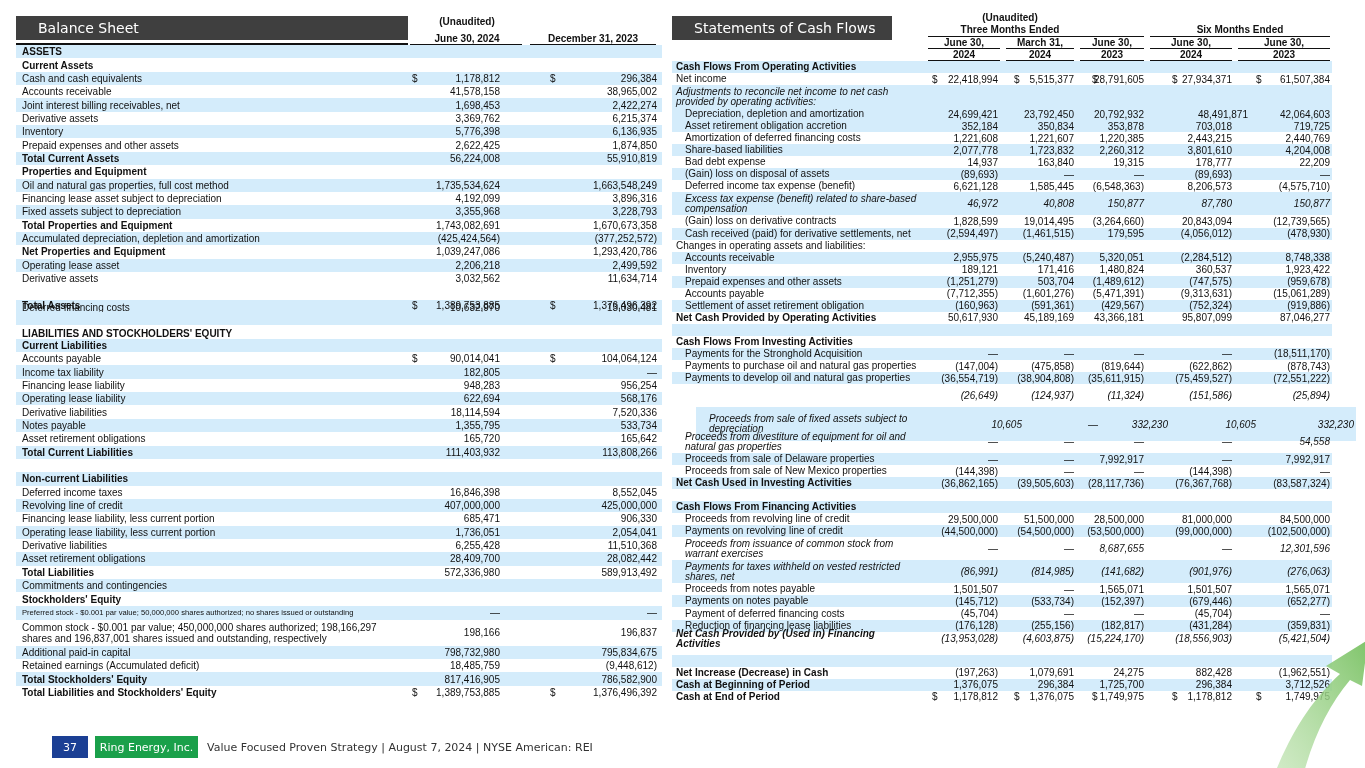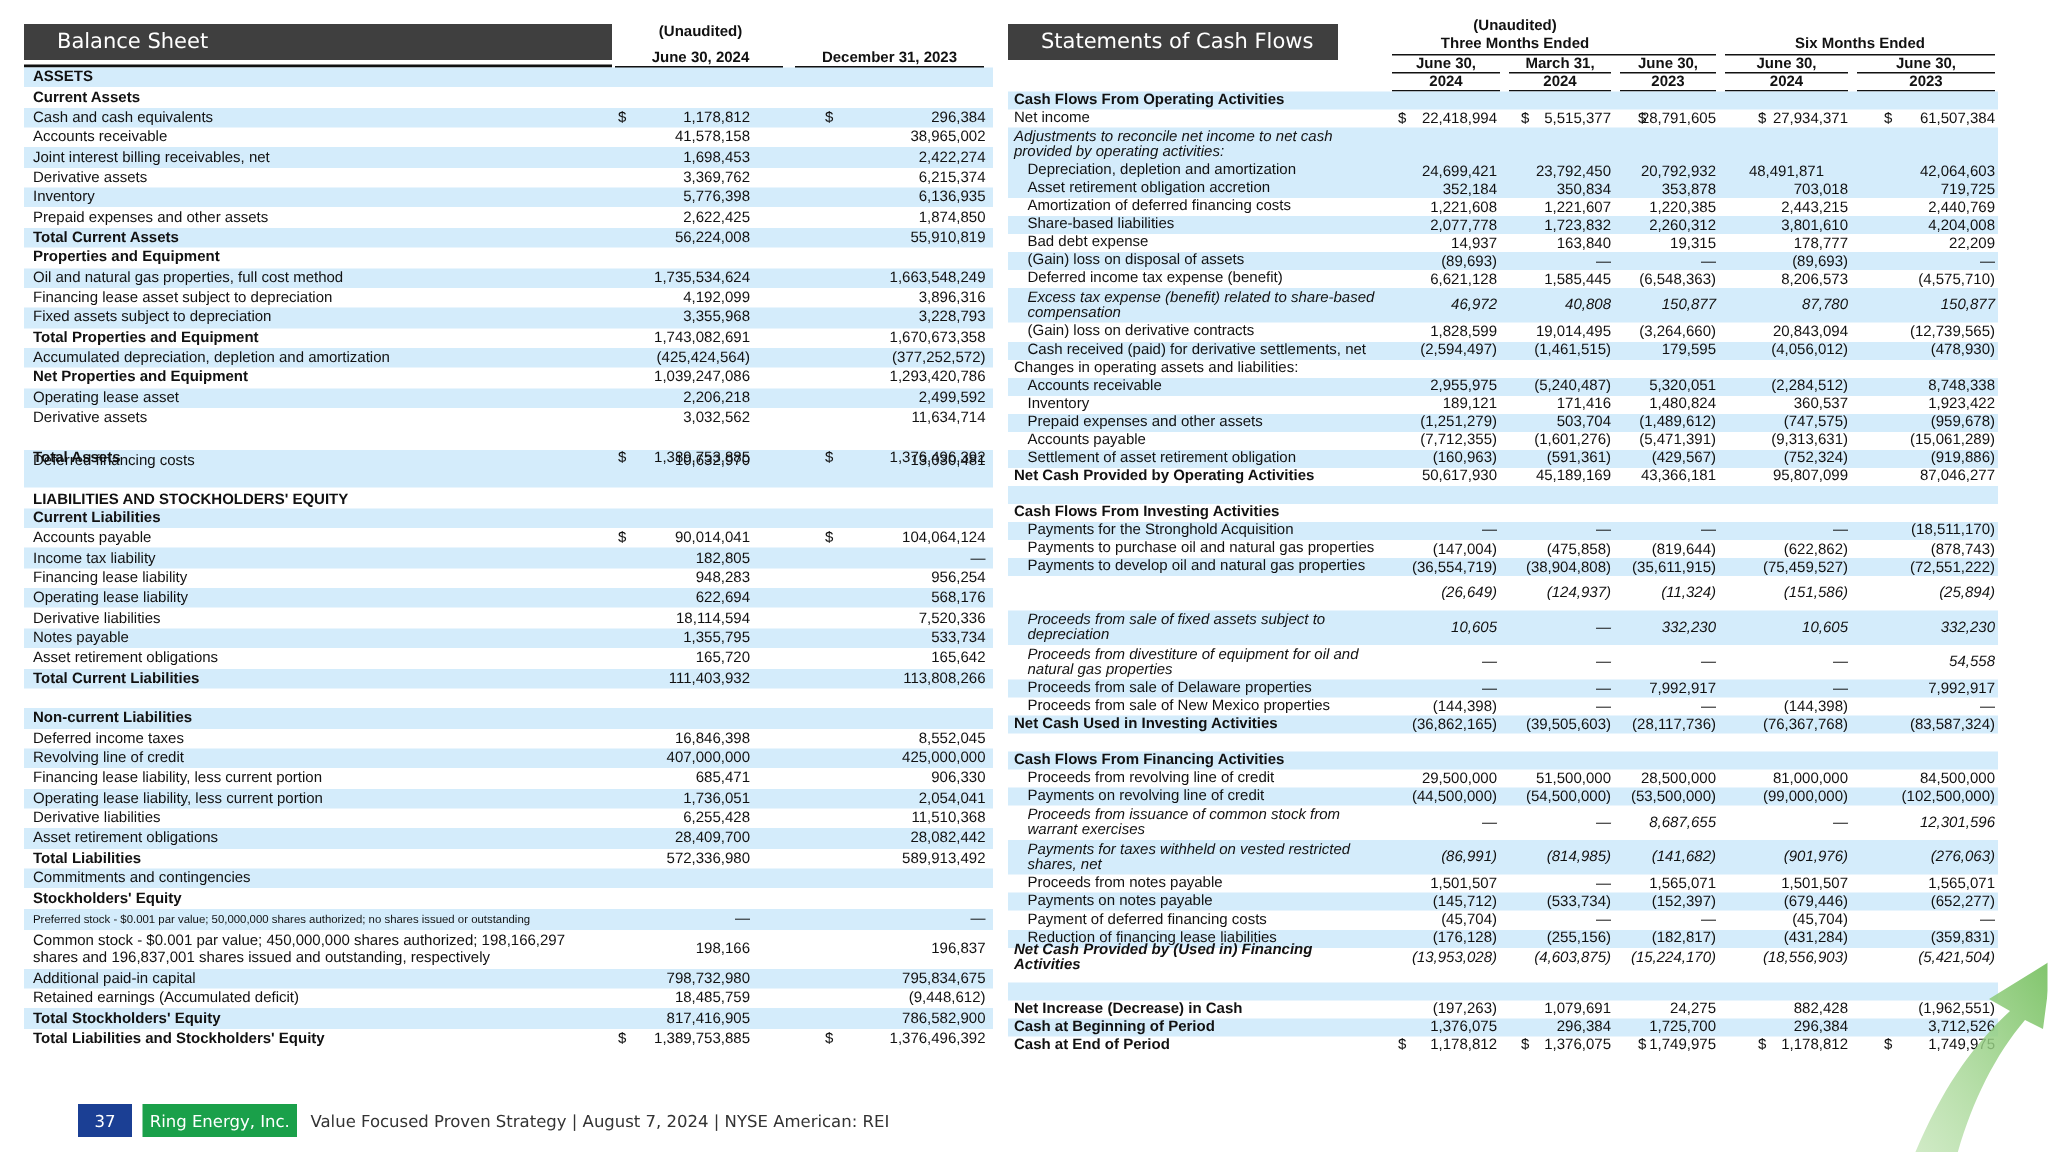--- a/index.html
+++ b/index.html
@@ -447,21 +447,21 @@
       <span class="d" style="left:584px">$</span>
     </div>
     <div class="cf-row alt tall" style="top: 85.1px; height: 23px;">
       <span class="lbl">Adjustments to reconcile net income to net cash provided by operating activities:</span>
     </div>
     <div class="cf-row alt" style="top: 108.1px; height: 12.05px;">
       <span class="lbl ind">Depreciation, depletion and amortization</span>
       <span class="c" style="right:334px">24,699,421</span>
       <span class="c" style="right:258px">23,792,450</span>
       <span class="c" style="right:188px">20,792,932</span>
-      <span class="c" style="right:116px">48,491,871</span>
+      <span class="c" style="right:84px">48,491,871</span>
       <span class="c" style="right:2px">42,064,603</span>
     </div>
     <div class="cf-row alt" style="top: 120.15px; height: 12.05px;">
       <span class="lbl ind">Asset retirement obligation accretion</span>
       <span class="c" style="right:334px">352,184</span>
       <span class="c" style="right:258px">350,834</span>
       <span class="c" style="right:188px">353,878</span>
       <span class="c" style="right:100px">703,018</span>
       <span class="c" style="right:2px">719,725</span>
     </div>
@@ -610,21 +610,21 @@
       <span class="c" style="right:100px">(75,459,527)</span>
       <span class="c" style="right:2px">(72,551,222)</span>
     </div>
     <div class="cf-row tall" style="top: 384.1px; height: 23px;">
       <span class="c" style="right:334px">(26,649)</span>
       <span class="c" style="right:258px">(124,937)</span>
       <span class="c" style="right:188px">(11,324)</span>
       <span class="c" style="right:100px">(151,586)</span>
       <span class="c" style="right:2px">(25,894)</span>
     </div>
-    <div class="cf-row alt tall" style="top: 407.1px; height: 23px;">
+    <div class="cf-row alt tall" style="top: 407.1px; height: 34px; margin-left: 24px;">
       <span class="lbl ind">Proceeds from sale of fixed assets subject to depreciation</span>
       <span class="c" style="right:334px">10,605</span>
       <span class="c" style="right:258px">—</span>
       <span class="c" style="right:188px">332,230</span>
       <span class="c" style="right:100px">10,605</span>
       <span class="c" style="right:2px">332,230</span>
     </div>
     <div class="cf-row tall" style="top: 430.1px; height: 23px;">
       <span class="lbl ind">Proceeds from divestiture of equipment for oil and natural gas properties</span>
       <span class="c" style="right:334px">—</span>

